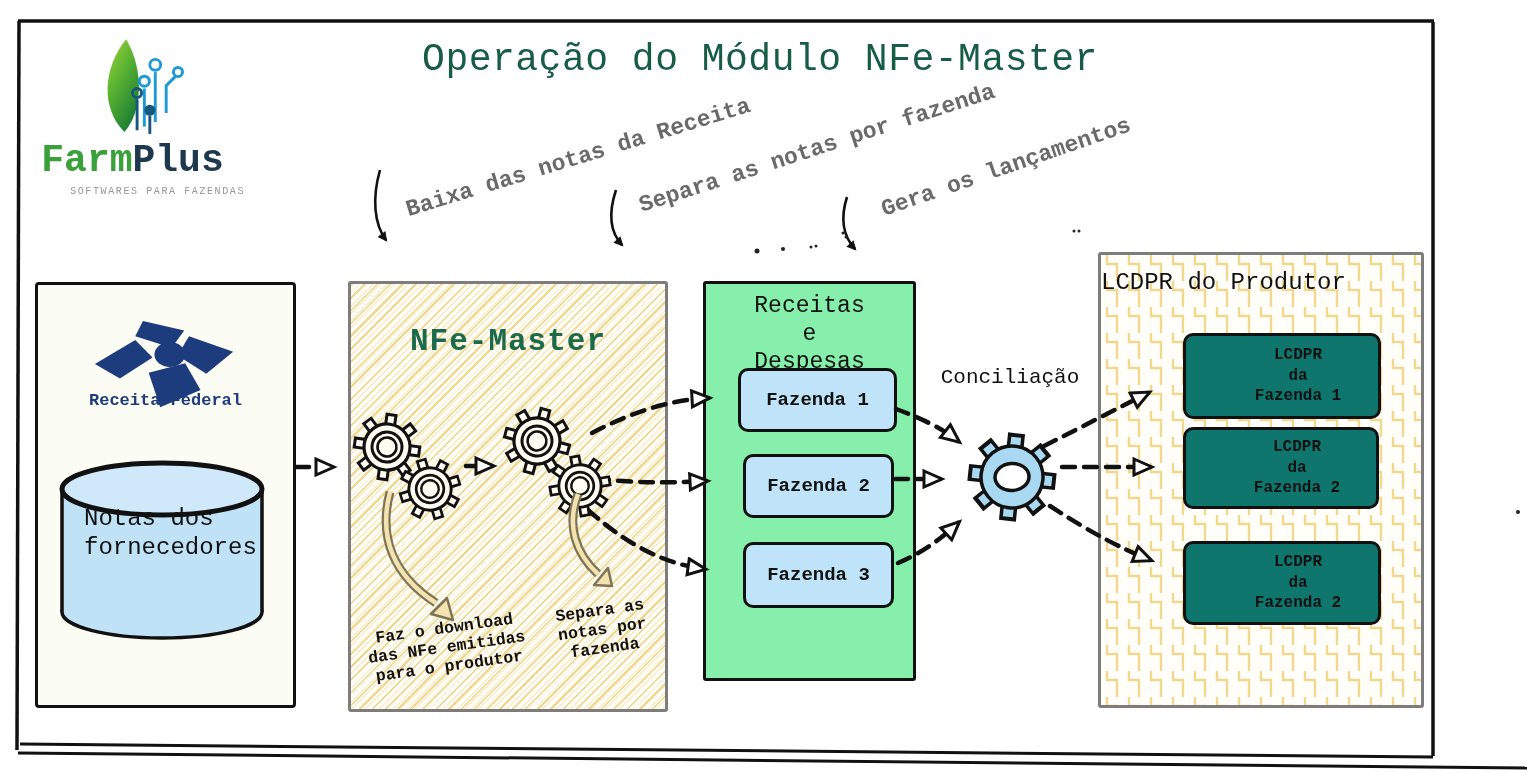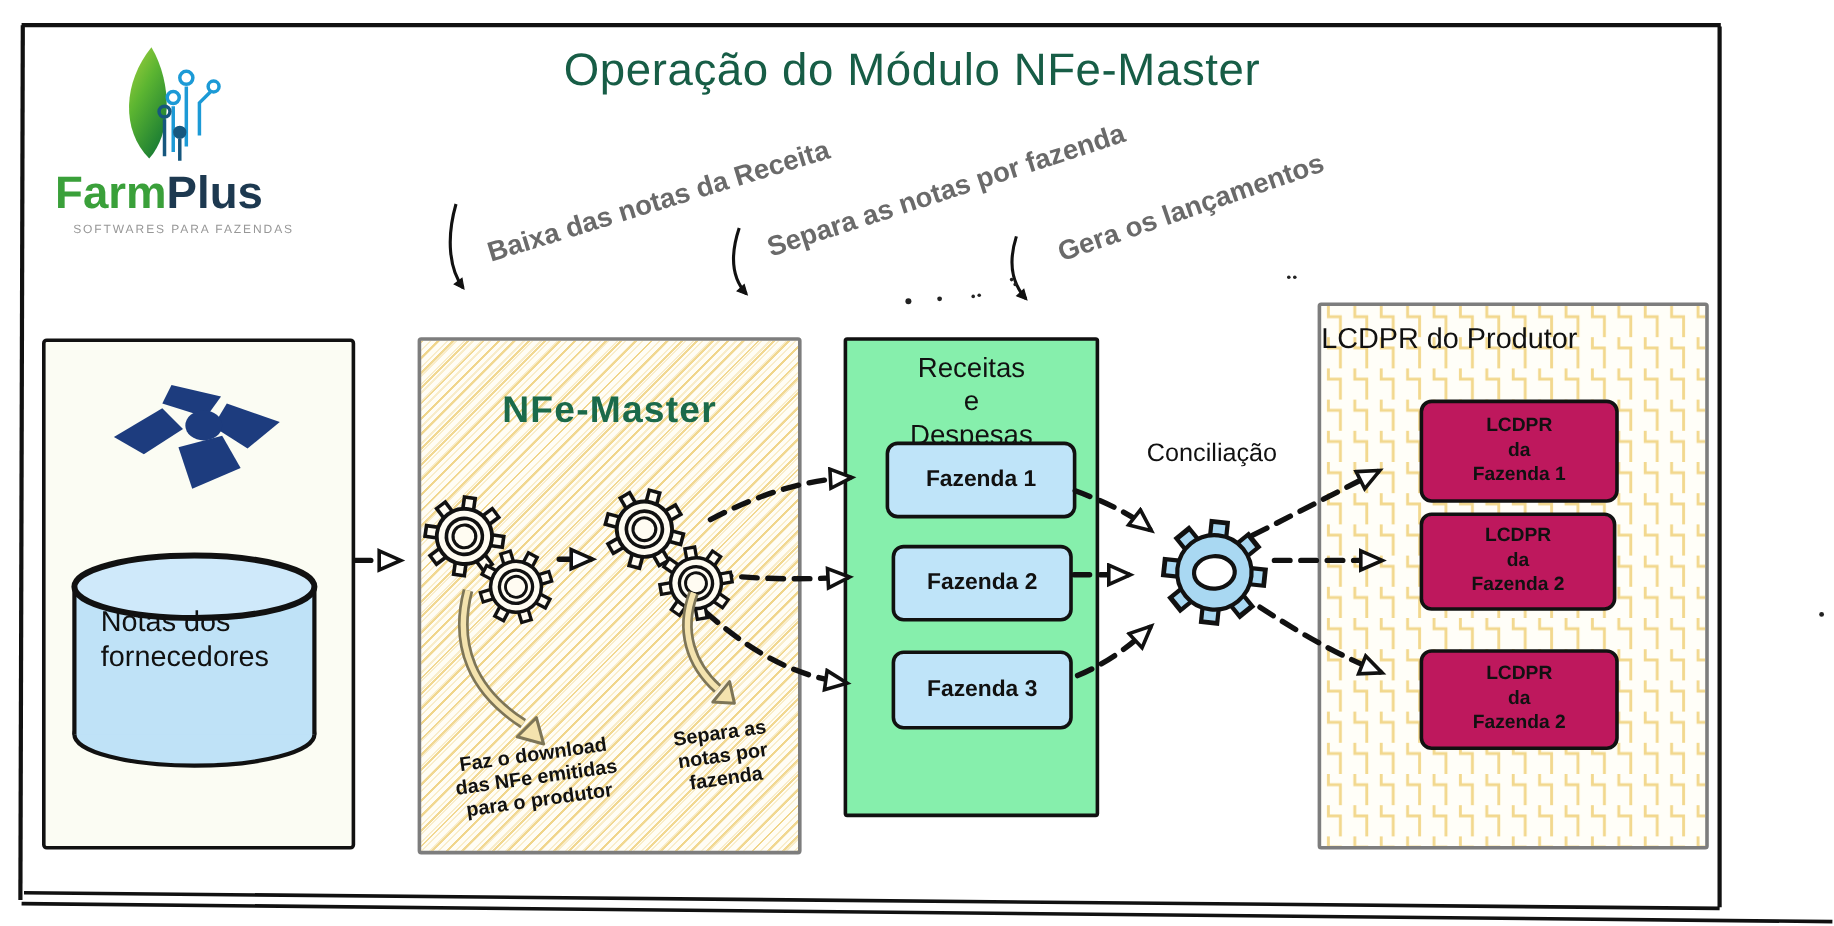--- a/index.html
+++ b/index.html
@@ -1,17 +1,17 @@
 <!DOCTYPE html>
 <html><head>
 <meta charset="utf-8">
 <style>
   html,body{margin:0;padding:0;background:#fff;}
   .stage{position:relative;width:1528px;height:772px;background:#ffffff;overflow:hidden;
-         font-family:Liberation Sans, sans-serif;color:#111;}
+         font-family:Liberation Mono, monospace;color:#111;}
   .abs{position:absolute;}
   
   .page-title{left:380px;top:38px;width:760px;text-align:center;font-size:38px;
               color:#175d46;letter-spacing:.5px;z-index:2;}
   .logo-block{left:20px;top:26px;width:225px;height:182px;background:#fff;z-index:2;}
   .leaf-art{position:absolute;left:68px;top:6px;width:100px;height:112px;}
   .fp-name{position:absolute;top:116px;width:100%;text-align:center;font-size:38px;font-weight:bold;line-height:1;}
   .fp-farm{color:#3aa03a;} .fp-plus{color:#1d3950;}
   .fp-tag{position:absolute;top:160px;width:100%;text-align:right;font-size:10px;
           letter-spacing:1.6px;color:#979797;}
@@ -47,23 +47,23 @@
   .f1{left:32px;top:84px;width:153px;height:58px;}
   .f2{left:37px;top:170px;width:145px;height:58px;}
   .f3{left:37px;top:258px;width:145px;height:60px;}
   
   .conc-label{left:930px;top:366px;width:160px;text-align:center;font-size:21px;z-index:6;}
   
   .lcdpr-box{left:1098px;top:252px;width:320px;height:450px;border:3.5px solid #7d7d7d;
              border-radius:3px;background:#fffef8;overflow:hidden;z-index:2;}
   .zzfill{position:absolute;left:0;top:0;width:100%;height:100%;}
   .lcdpr-title{position:absolute;top:14px;width:100%;font-size:24px;z-index:1;}
-  .lcdpr-item{position:absolute;background:#be185d;border:3px solid #111;border-radius:10px;
+  .lcdpr-item{position:absolute;background:#0f766e;border:3px solid #111;border-radius:10px;
               display:flex;align-items:center;justify-content:center;text-align:center;
-              font-size:16px;font-weight:bold;line-height:1.3;white-space:pre-line;z-index:1;}
+              font-size:16px;font-weight:bold;line-height:1.3;white-space:pre-line;z-index:1;padding-left:32px;}
   .l1{left:82px;top:78px;width:160px;height:80px;}
   .l2{left:82px;top:172px;width:158px;height:76px;}
   .l3{left:82px;top:286px;width:160px;height:78px;}
   
   .overlay{position:absolute;left:0;top:0;width:1528px;height:772px;z-index:5;pointer-events:none;}
 </style>
 </head>
 <body>
 
 <div class="stage">
@@ -106,20 +106,21 @@
   <div class="abs left-box">
     <svg class="rf-art" viewBox="0 0 150 100">
       <g fill="#1d3c7e">
         <polygon points="52,2 95,12 82,30 44,18"></polygon>
         <polygon points="100,18 146,34 118,57 88,38"></polygon>
         <polygon points="2,47 44,22 62,40 28,62"></polygon>
         <polygon points="58,56 96,46 112,74 70,92"></polygon>
         <ellipse cx="80" cy="37" rx="16" ry="13"></ellipse>
       </g>
     </svg>
+    <div class="rf-text">Receita Federal</div>
   </div>
   <div class="abs cyl-label">Notas dos
 fornecedores</div>
 
   <div class="abs nfe-box">
     <div class="nfe-title">NFe-Master</div>
   </div>
   <div class="abs nfe-note note1">Faz o download
 das NFe emitidas
 para o produtor</div>

